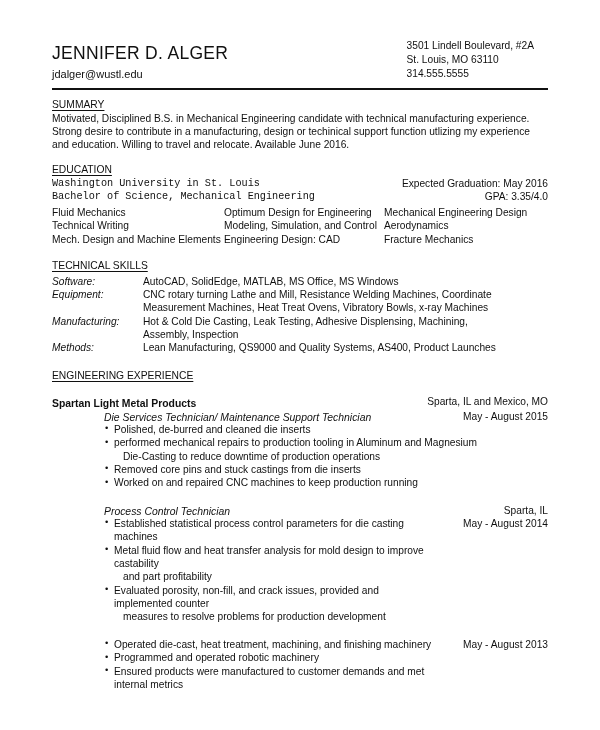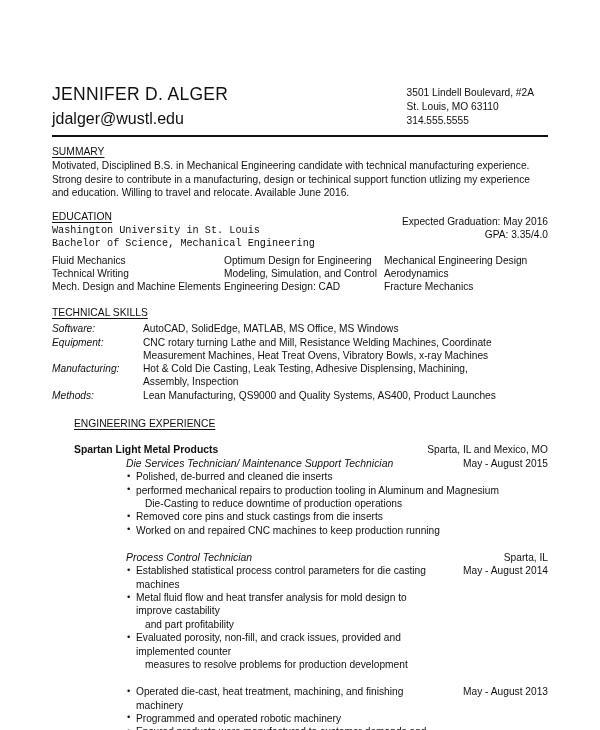--- a/index.html
+++ b/index.html
@@ -22,32 +22,31 @@
     box-sizing: border-box;
     padding: 0 52px;
     overflow: hidden;
   }
 
   
   .header {
     display: flex;
     justify-content: space-between;
     align-items: flex-end;
-    padding-top: 46px;
-    margin-top: 36px;
+    padding-top: 36px;
   }
   .header-left { padding-top: 2px; }
   .name {
     font-size: 17.5px;
     letter-spacing: 0.3px;
     line-height: 1.15;
     white-space: nowrap;
   }
   .email {
-    font-size: 16px;
+    font-size: 11px;
     margin-top: 5px;
     line-height: 1.2;
   }
   .header-right {
     font-size: 10.2px;
     line-height: 1.37;
     text-align: left;
     padding-top: 3px;
     padding-right: 14px;
   }
@@ -69,21 +68,21 @@
     white-space: nowrap;
   }
   .sect-head-row { margin-top: 4px; }
   .body-text {
     font-size: 10.2px;
     line-height: 1.30;
   }
   .row-split {
     display: flex;
     justify-content: space-between;
-    align-items: center;
+    align-items: flex-end;
   }
   .right-col {
     font-size: 10.2px;
     line-height: 1.30;
     text-align: right;
     white-space: nowrap;
     flex: 0 0 auto;
   }
 
   
@@ -109,21 +108,21 @@
     font-size: 10.2px;
     line-height: 1.30;
     display: grid;
     grid-template-columns: 91px auto;
     row-gap: 0px;
   }
   .skill-label { font-style: italic; white-space: nowrap; }
   .skill-val { }
 
   
-  .exp-head { margin-top: 11px; margin-left: 22px; }
+  .exp-head { margin-top: 11px; }
   .company-row { margin-top: 12px; }
   .company-name {
     font-size: 10.4px;
     font-weight: bold;
     white-space: nowrap;
   }
   .job-block { margin-top: 1px; }
   .job-indent { padding-left: 52px; }
   .job-title {
     font-size: 10.4px;

